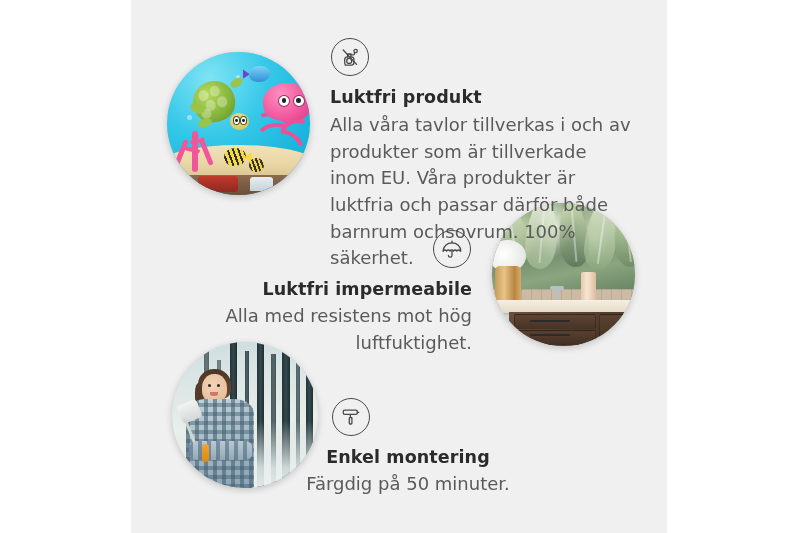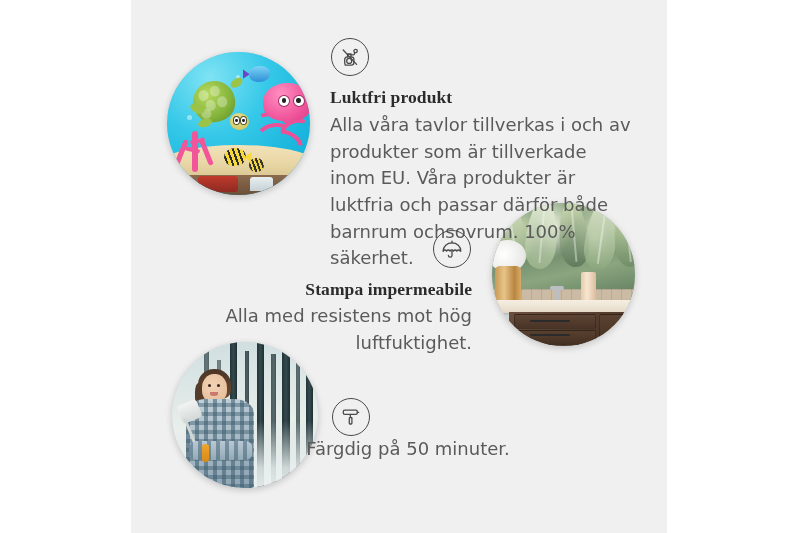--- a/index.html
+++ b/index.html
@@ -279,21 +279,21 @@
   
   .feature{position:absolute;}
   .ficon{
     width:36px;height:36px;border-radius:50%;
     border:1.4px solid #4a4a4a;
     display:flex;align-items:center;justify-content:center;
   }
   .ficon svg{display:block;}
   .ftitle{
     font-size:17.5px;font-weight:700;color:#2b2b2b;
-    letter-spacing:.1px;margin:11px 0 4px;line-height:1.2;font-family:Liberation Serif, serif;
+    letter-spacing:.1px;margin:11px 0 4px;line-height:1.2;
   }
   .fdesc{font-size:18px;color:#5a5a5a;line-height:1.48;}
 
   #feat-odour{left:330px;top:38px;width:302px;text-align:left;}
   #feat-odour .ficon{margin-left:1px;}
 
   #feat-water{left:206px;top:230px;width:266px;text-align:right;}
   #feat-water .ficon{margin-left:auto;margin-right:1px;}
   #feat-water .ftitle{margin-bottom:3px;}
 
@@ -465,29 +465,30 @@
 
   <div class="feature" id="feat-water">
     <div class="ficon">
       <svg width="24" height="24" viewBox="0 0 24 24" fill="none" stroke="#4a4a4a" stroke-width="1.3" stroke-linecap="round" stroke-linejoin="round">
         <path d="M3.2 14.1c0-4.9 3.9-8.2 8.8-8.2s8.8 3.3 8.8 8.2"></path>
         <path d="M3.2 14.1c0.9-1.5 2.5-1.5 3.4 0 0.9-1.5 2.5-1.5 3.4 0 0.9-1.5 2.5-1.5 3.4 0 0.9-1.5 2.5-1.5 3.4 0 0.9-1.5 2.5-1.5 3.4 0"></path>
         <path d="M12 5.9V4.1"></path>
         <path d="M12 14.1v4.3c0 1-0.8 1.8-1.8 1.8s-1.8-0.8-1.8-1.8"></path>
       </svg>
     </div>
-    <div class="ftitle">Stampa impermeabile</div>
+    <div class="ftitle">Luktfri impermeabile</div>
     <div class="fdesc">Alla med resistens mot hög luftfuktighet.</div>
   </div>
 
   <div class="feature" id="feat-mount">
     <div class="ficon">
       <svg width="24" height="24" viewBox="0 0 24 24" fill="none" stroke="#4a4a4a" stroke-width="1.3" stroke-linecap="round" stroke-linejoin="round">
         <rect x="4.3" y="5.2" width="14" height="4.2" rx="1.4"></rect>
         <path d="M18.3 7.3h1.4"></path>
         <path d="M11.3 9.4v1.9c0 0.7 0.6 1.3 1.3 1.3h0"></path>
         <rect x="10.3" y="12.6" width="2.6" height="6.4" rx="0.7"></rect>
       </svg>
     </div>
+    <div class="ftitle">Enkel montering</div>
     <div class="fdesc">Färgdig på 50 minuter.</div>
   </div>
 
 </div>
 
 </body></html>

